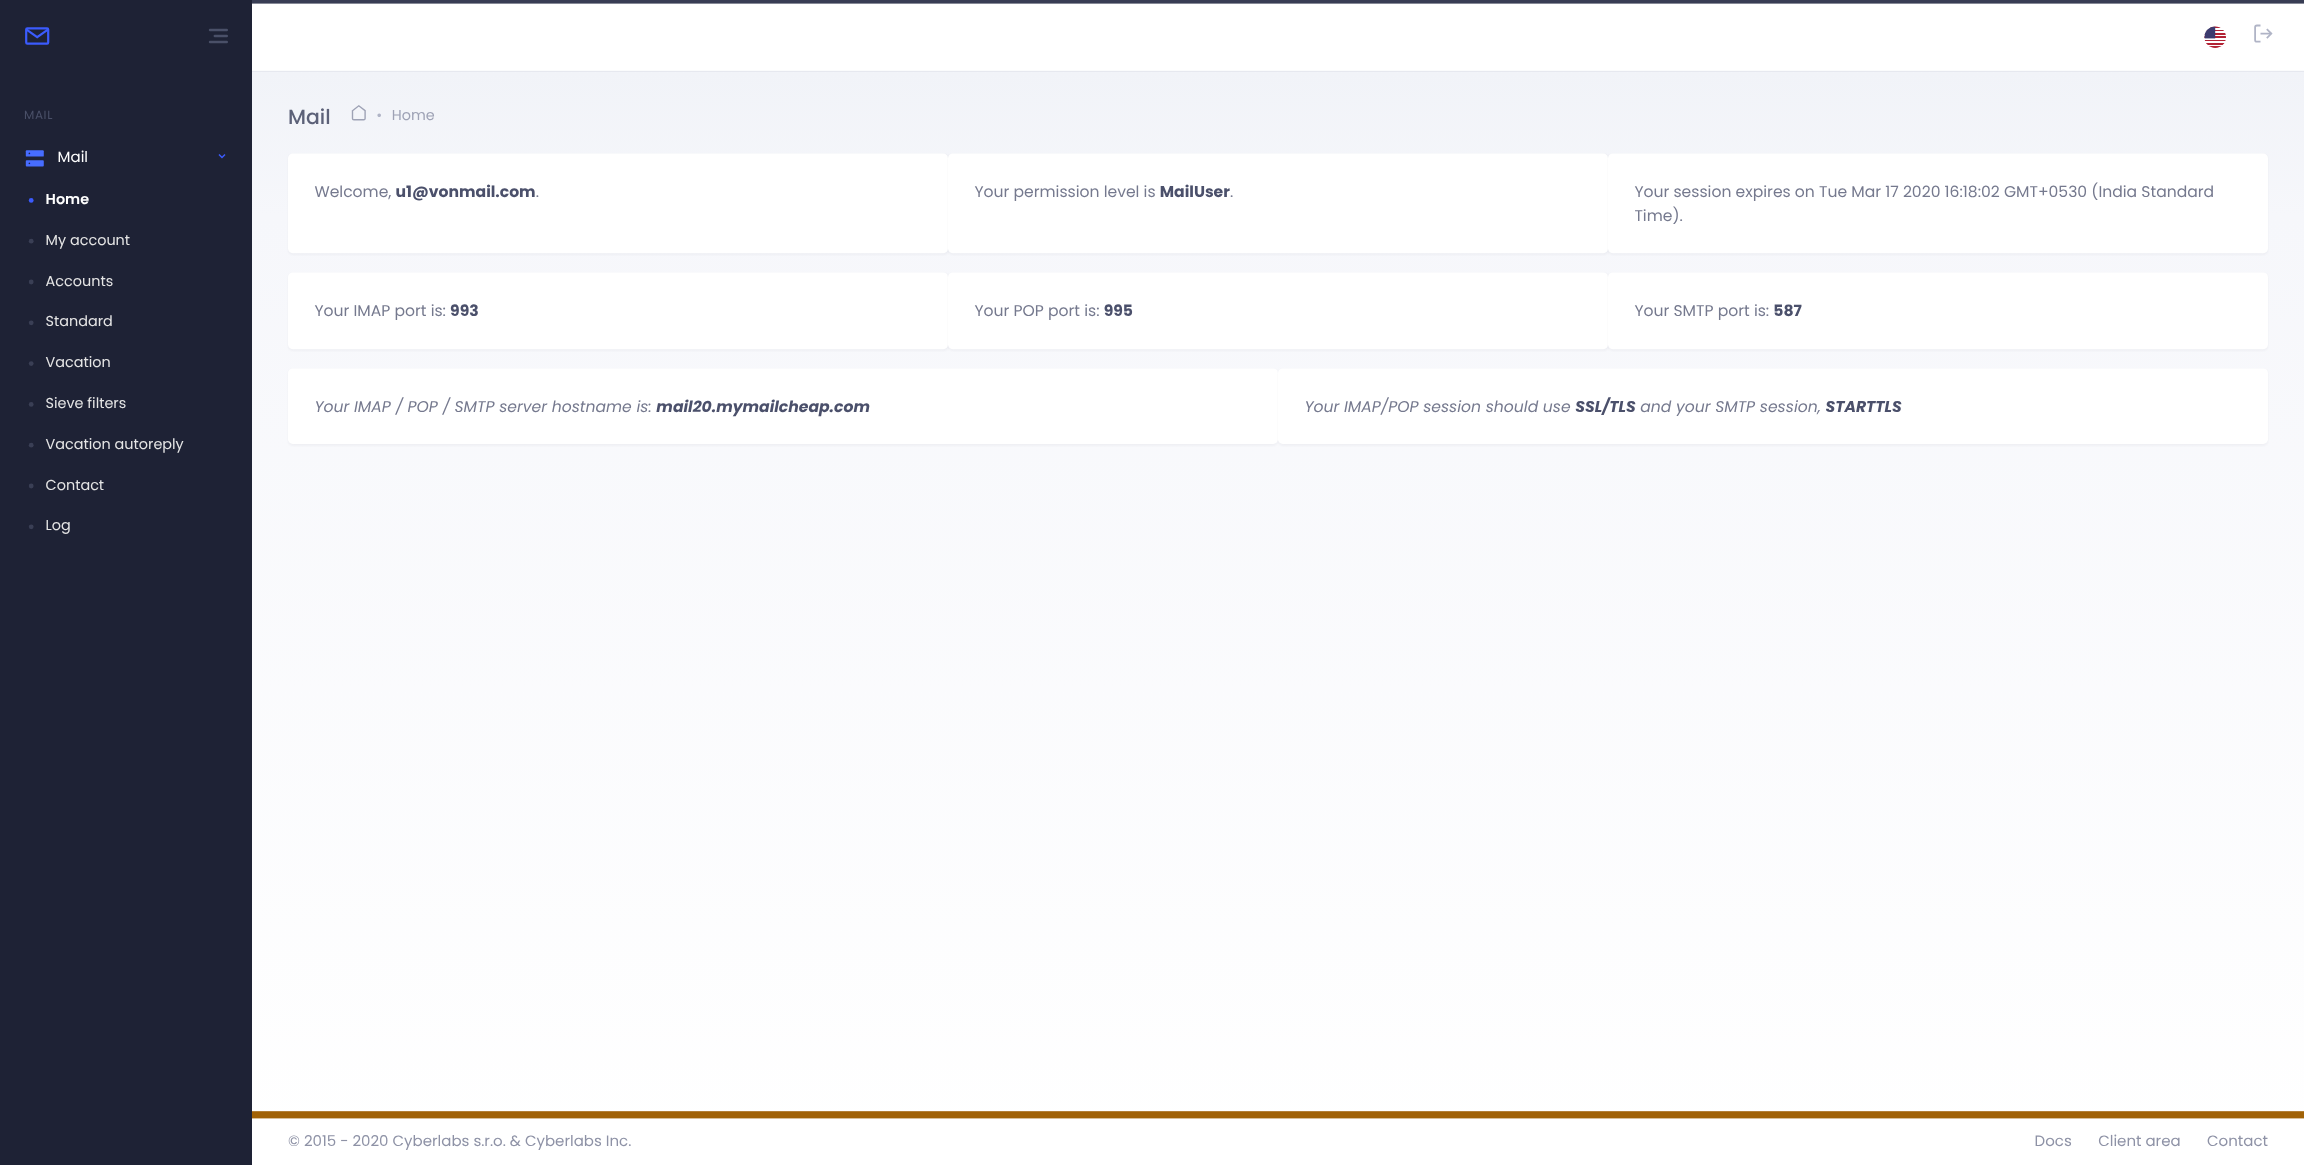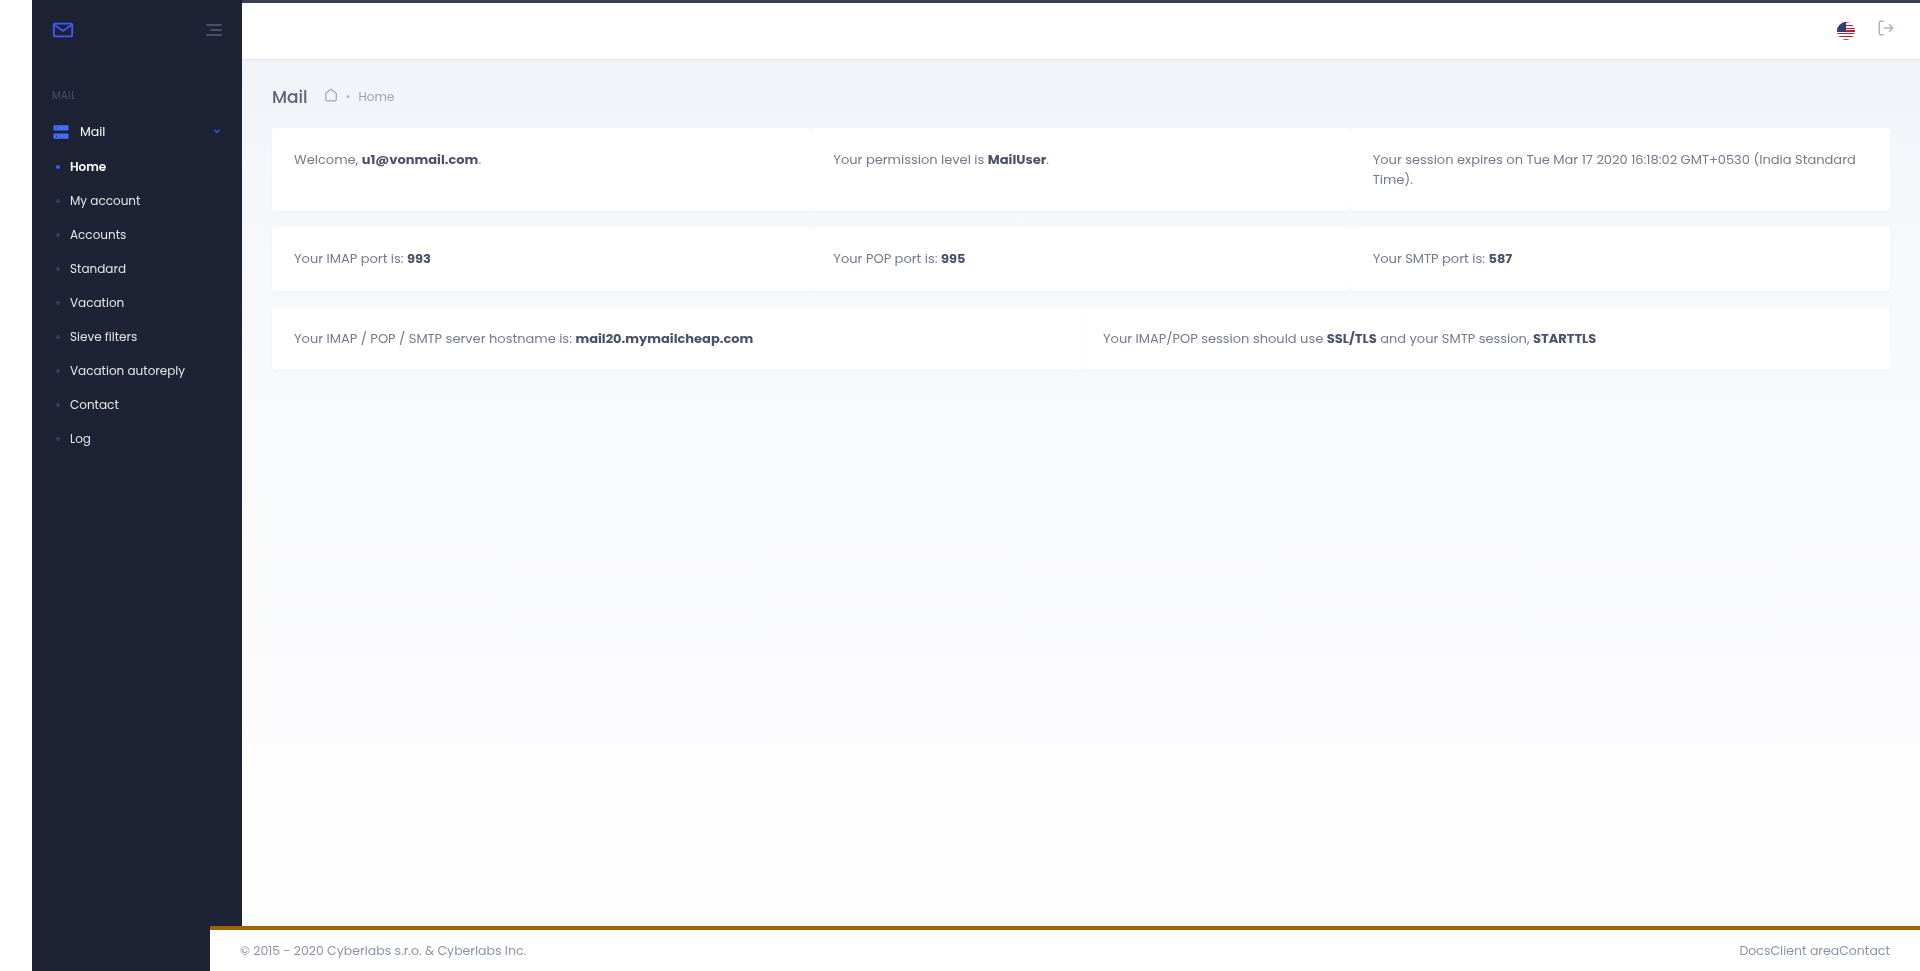--- a/index.html
+++ b/index.html
@@ -1,17 +1,17 @@
 <!DOCTYPE html>
 <html><head>
 <meta charset="utf-8">
 <style>
   * { margin:0; padding:0; box-sizing:border-box; }
   body { font-family:'Poppins','Segoe UI',sans-serif; font-size:13px; color:#6c757d; background:#ffffff; overflow:hidden; }
-  .app { display:flex; height:100vh; width:100vw;padding-left:32px; }
+  .app { display:flex; height:100vh; width:100vw; }
 
   
   .sidebar { width:210px; background:#1e2235; display:flex; flex-direction:column; flex-shrink:0; }
   .sidebar-header { height:60px; display:flex; align-items:center; justify-content:space-between; padding:0 20px; }
   .logo-icon svg { display:block; }
   .sidebar-toggle { cursor:pointer; display:flex; flex-direction:column; gap:3px; align-items:flex-end; }
   .sidebar-toggle span { height:2px; width:16px; background:#4a5068; display:block; border-radius:1px; }
   .sidebar-toggle span:nth-child(2){ width:12px; }
   .sidebar-toggle span:nth-child(3){ width:16px; }
   .nav-section-title { font-size:10px; letter-spacing:.5px; color:#4a5068; padding:28px 20px 10px 20px; text-transform:uppercase; }
@@ -35,28 +35,28 @@
   .flag-icon::after{ content:""; position:absolute; left:0; top:0; width:48%; height:54%; background:#3c3b6e; }
   .logout-icon { cursor:pointer; color:#b0b4c6; }
 
   .page-body { flex:1; overflow:auto; background:linear-gradient(180deg,#f1f3f8 0%,#f6f7fb 120px,#ffffff 100%); padding-bottom:45px; }
   .page-header { display:flex; align-items:center; padding:24px 30px 18px 30px; gap:16px; }
   .page-title { font-size:17px; font-weight:500; color:#5c6178; }
   .breadcrumb { display:flex; align-items:center; gap:8px; font-size:12px; color:#9ea2b5; }
   .breadcrumb .sep { color:#b0b4c6; }
 
   .grid { display:grid; grid-template-columns:repeat(3,1fr); gap:0; padding:0 30px; }
-  .grid.two { grid-template-columns:1fr 1fr; margin-top:16px; }
+  .grid.two { grid-template-columns:1fr 1fr; margin-top:16px;font-style:italic; }
   .grid.row2 { margin-top:16px; }
   .card { background:#ffffff; border-radius:4px; padding:22px 22px; font-size:13px; color:#75798e; line-height:1.5; box-shadow:0 1px 2px rgba(30,34,53,0.04); }
   .card b { color:#4b506b; font-weight:700; }
 
   
-  .footer { height:45px; background:#ffffff; border-top:4px solid #a16207; display:flex; align-items:center; justify-content:space-between; padding:0 30px; font-size:12.5px; color:#8e92a6; position:fixed; bottom:0; left:210px; right:0; }
-  .footer-links { display:flex; }
+  .footer { height:45px; background:#ffffff; border-top:6px solid #a16207; display:flex; align-items:center; justify-content:space-between; padding:0 30px; font-size:12.5px; color:#8e92a6; position:fixed; bottom:0; left:210px; right:0; }
+  .footer-links { display:flex; gap:22px; }
   .footer-links span { cursor:pointer; }
 </style>
 </head>
 <body>
 
 <div class="app">
 
   <aside class="sidebar">
     <div class="sidebar-header">
       <span class="logo-icon">

